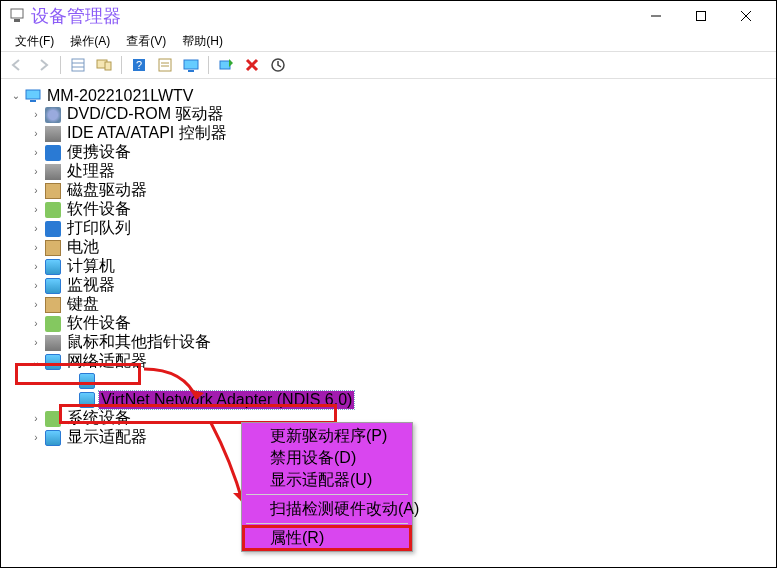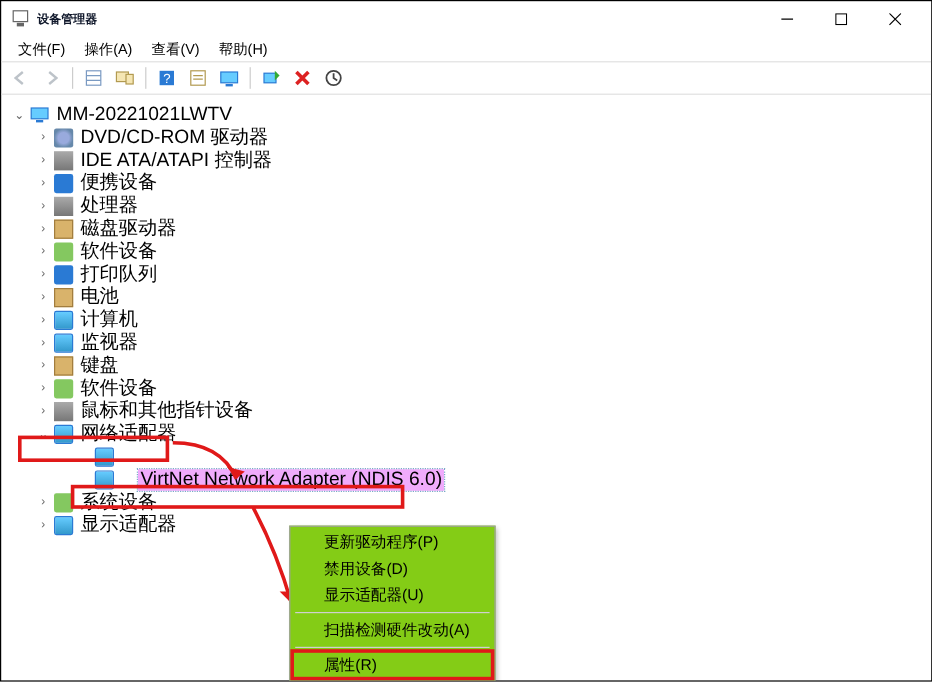--- a/index.html
+++ b/index.html
@@ -2,21 +2,21 @@
 <html><head>
 <meta charset="utf-8">
 <style>
   * { box-sizing: border-box; font-family: "Microsoft YaHei", "Segoe UI", Tahoma, sans-serif; }
   html, body { margin: 0; padding: 0; }
   body { width: 777px; height: 568px; border: 1px solid #000; background: #fff; font-size: 12px; position: relative; }
 
   
   .titlebar { height: 30px; display: flex; align-items: center; padding: 0 8px; }
   .titlebar .app-icon { width: 16px; height: 16px; margin-right: 6px; }
-  .titlebar .title { flex: 1; font-size: 10px; color: #0f172a; font-weight: bold; }
+  .titlebar .title { flex: 1; font-size: 18px; color: #8b5cf6; }
   .win-controls { display: flex; }
   .win-btn { width: 45px; height: 29px; display: flex; align-items: center; justify-content: center; }
   .win-btn svg { stroke: #000; stroke-width: 1; fill: none; }
 
   
   .menubar { height: 20px; display: flex; padding: 0 6px; }
   .menu-item { padding: 2px 8px; font-size: 12px; }
 
   
   .toolbar { height: 28px; border-top: 1px solid #e0e0e0; border-bottom: 1px solid #e0e0e0; display: flex; align-items: center; padding: 0 4px; gap: 2px; }
@@ -26,30 +26,30 @@
 
   
   .tree { position: absolute; top: 79px; left: 0; right: 0; bottom: 0; overflow: auto; padding: 6px 4px 6px 6px; }
   .node { display: flex; align-items: center; height: 19px; white-space: nowrap; }
   .twisty { width: 14px; height: 14px; display: flex; align-items: center; justify-content: center; color: #666; font-size: 10px; margin-right: 2px; }
   .node .icon { width: 16px; height: 16px; margin-right: 4px; display: flex; align-items: center; justify-content: center; }
   .node .label { font-size: 16px; padding: 0 2px; }
   .lvl0 { padding-left: 2px; }
   .lvl1 { padding-left: 22px; }
   .lvl2 { padding-left: 56px; }
-  .sel .label { background: #f0abfc; outline: 1px dotted #7aa7c7; color: #000; margin-left: 16px; }
+  .sel .label { background: #a21caf; outline: 1px dotted #7aa7c7; color: #000; }
 
   
   .annot { position: absolute; border: 3px solid #e01919; pointer-events: none; }
   .redpath { position: absolute; pointer-events: none; }
   .redpath path { stroke: #e01919; stroke-width: 3; fill: none; }
   .redpath .head { fill: #e01919; stroke: none; }
 
   
-  .ctxmenu { position: absolute; background: #84cc16; border: 1px solid #a0a0a0; box-shadow: 2px 2px 4px rgba(0,0,0,0.25); padding: 2px; font-size: 13px; margin-top: 16px; }
+  .ctxmenu { position: absolute; background: #d946ef; border: 1px solid #a0a0a0; box-shadow: 2px 2px 4px rgba(0,0,0,0.25); padding: 2px; font-size: 16px; }
   .ctx-item { height: 22px; display: flex; align-items: center; padding: 0 22px 0 26px; white-space: nowrap; }
   .ctx-sep { height: 1px; background: #d0d0d0; margin: 3px 2px; }
   .ctx-item.hot { outline: 3px solid #e01919; outline-offset: -1px; }
 
   
   .ic-disc { background: radial-gradient(circle at 50% 50%, #9ad 40%, #68a 70%); border-radius: 2px; }
   .ic-chip { background: linear-gradient(#aaa,#777); }
   .ic-blue { background: #2a7ad4; border-radius: 2px; }
   .ic-mon  { background: linear-gradient(#6cf,#39c); border: 1px solid #2a7ad4; border-radius: 2px; }
   .ic-gear { background: #84c860; border-radius: 2px; }

